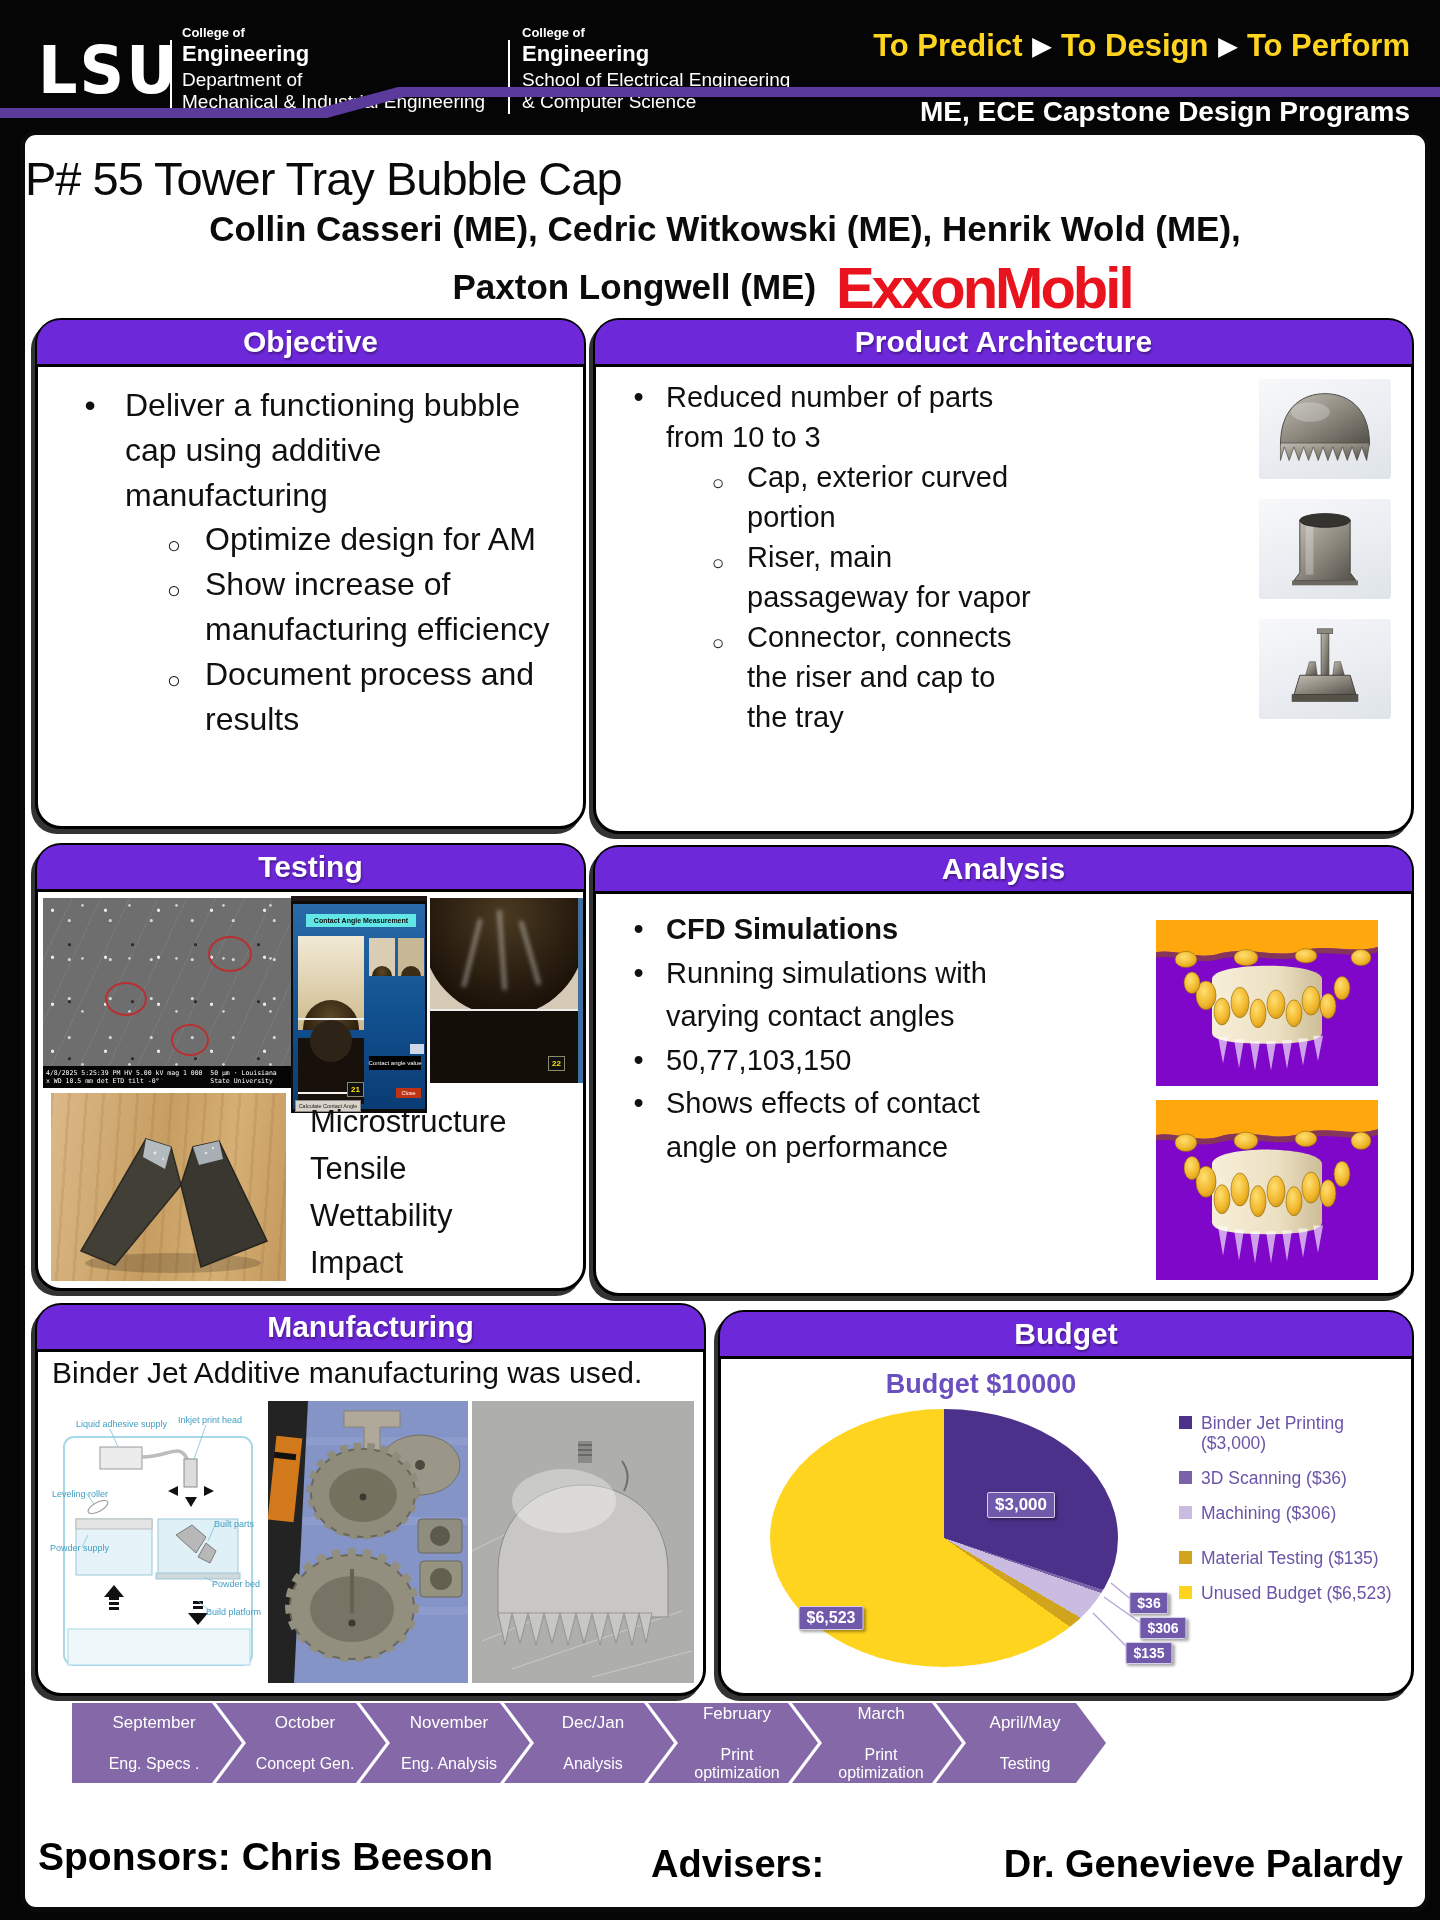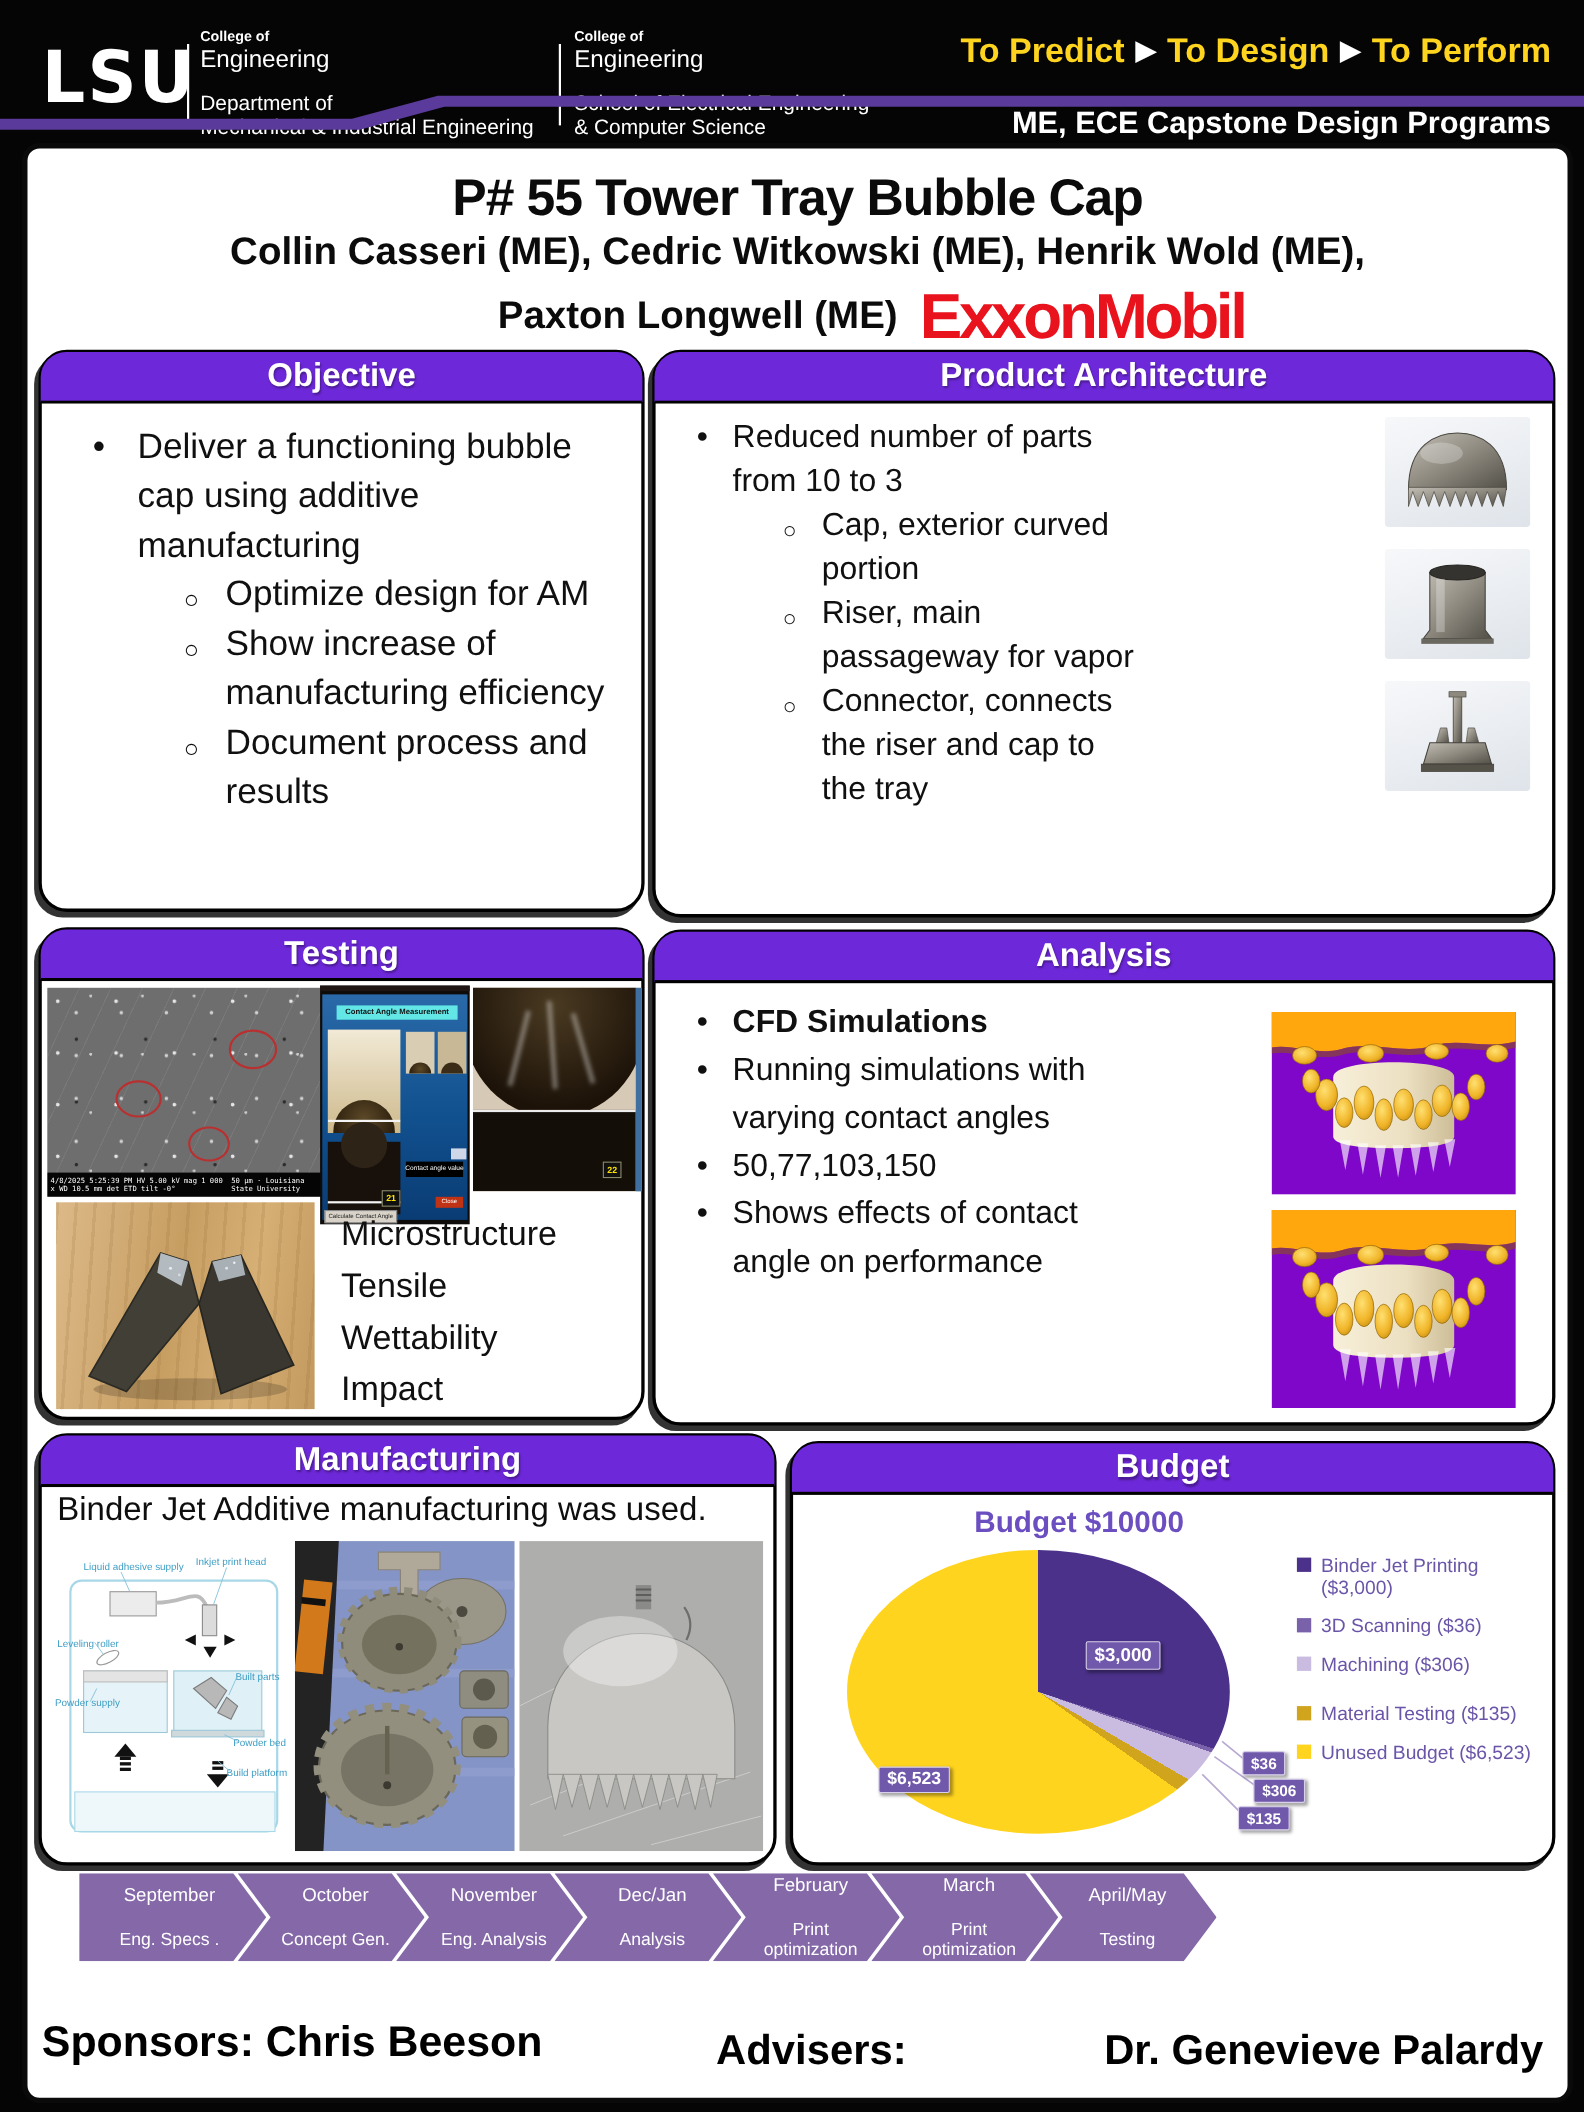--- a/index.html
+++ b/index.html
@@ -8,31 +8,31 @@
 
   
   .lsu-logo{left:38px;top:34px;color:#fff;font-size:62px;font-weight:900;letter-spacing:2px;font-family:"DejaVu Sans",sans-serif;transform:scaleY(1.05)}
   .vline{width:2px;background:#fff}
   .v1{left:170px;top:40px;height:74px}
   .v2{left:508px;top:40px;height:74px}
   .college{color:#fff;line-height:1.15}
   .c-block1{left:182px;top:26px}
   .c-block2{left:522px;top:26px}
   .college .sm{font-size:13px;font-weight:bold}
-  .college .bg{font-size:22px;font-weight:normal;margin-bottom:18px}
+  .college .bg{font-size:22px;font-weight:bold;margin-bottom:3px}
   .college .ln{font-size:19px;font-weight:400}
   .tagline{top:28px;right:30px;font-size:31px;font-weight:bold;color:#ffd41f;white-space:nowrap}
   .tagline .sep{color:#fff;font-size:24px;padding:0 10px;vertical-align:2px}
   .program{top:96px;right:30px;font-size:28px;font-weight:bold;color:#fff;z-index:3}
   .stripe{left:0;top:70px;z-index:2}
 
   
   .content{left:20px;top:130px;width:1400px;height:1772px;background:#fff;border:5px solid #0a0a0a;border-radius:16px}
 
-  .poster-title{left:0;top:16px;width:100%;text-align:center;font-size:47px;font-weight:bold;color:#0b0b0b;letter-spacing:-1px}
+  .poster-title{left:0;top:16px;width:100%;text-align:left;font-size:47px;font-weight:normal;color:#0b0b0b;letter-spacing:-1px}
   .authors1{left:0;top:74px;width:100%;text-align:center;font-size:35px;font-weight:bold;color:#0b0b0b}
   .authors2{left:67px;top:112px;width:100%;height:80px;display:flex;align-items:center;justify-content:center;gap:20px}
   .authors2 .a2t{font-size:35px;font-weight:bold;color:#0b0b0b}
   .exxon{font-size:58px;font-weight:900;color:#e8131d;letter-spacing:-3px;font-family:"Liberation Sans",sans-serif}
 
   
   .box{position:absolute;background:#fff;border:3px solid #000;border-radius:26px;box-shadow:-4px 5px 0 rgba(0,0,0,.8)}
   .box-h{position:absolute;left:-1px;top:-1px;right:-1px;height:44px;background:#6d28d9;border-bottom:3px solid #000;border-radius:23px 23px 0 0;display:flex;align-items:center;justify-content:center;color:#fff;font-weight:bold;font-size:30px;text-shadow:1px 2px 2px rgba(0,0,0,.35)}
 
   .blist{position:absolute;color:#101010}

